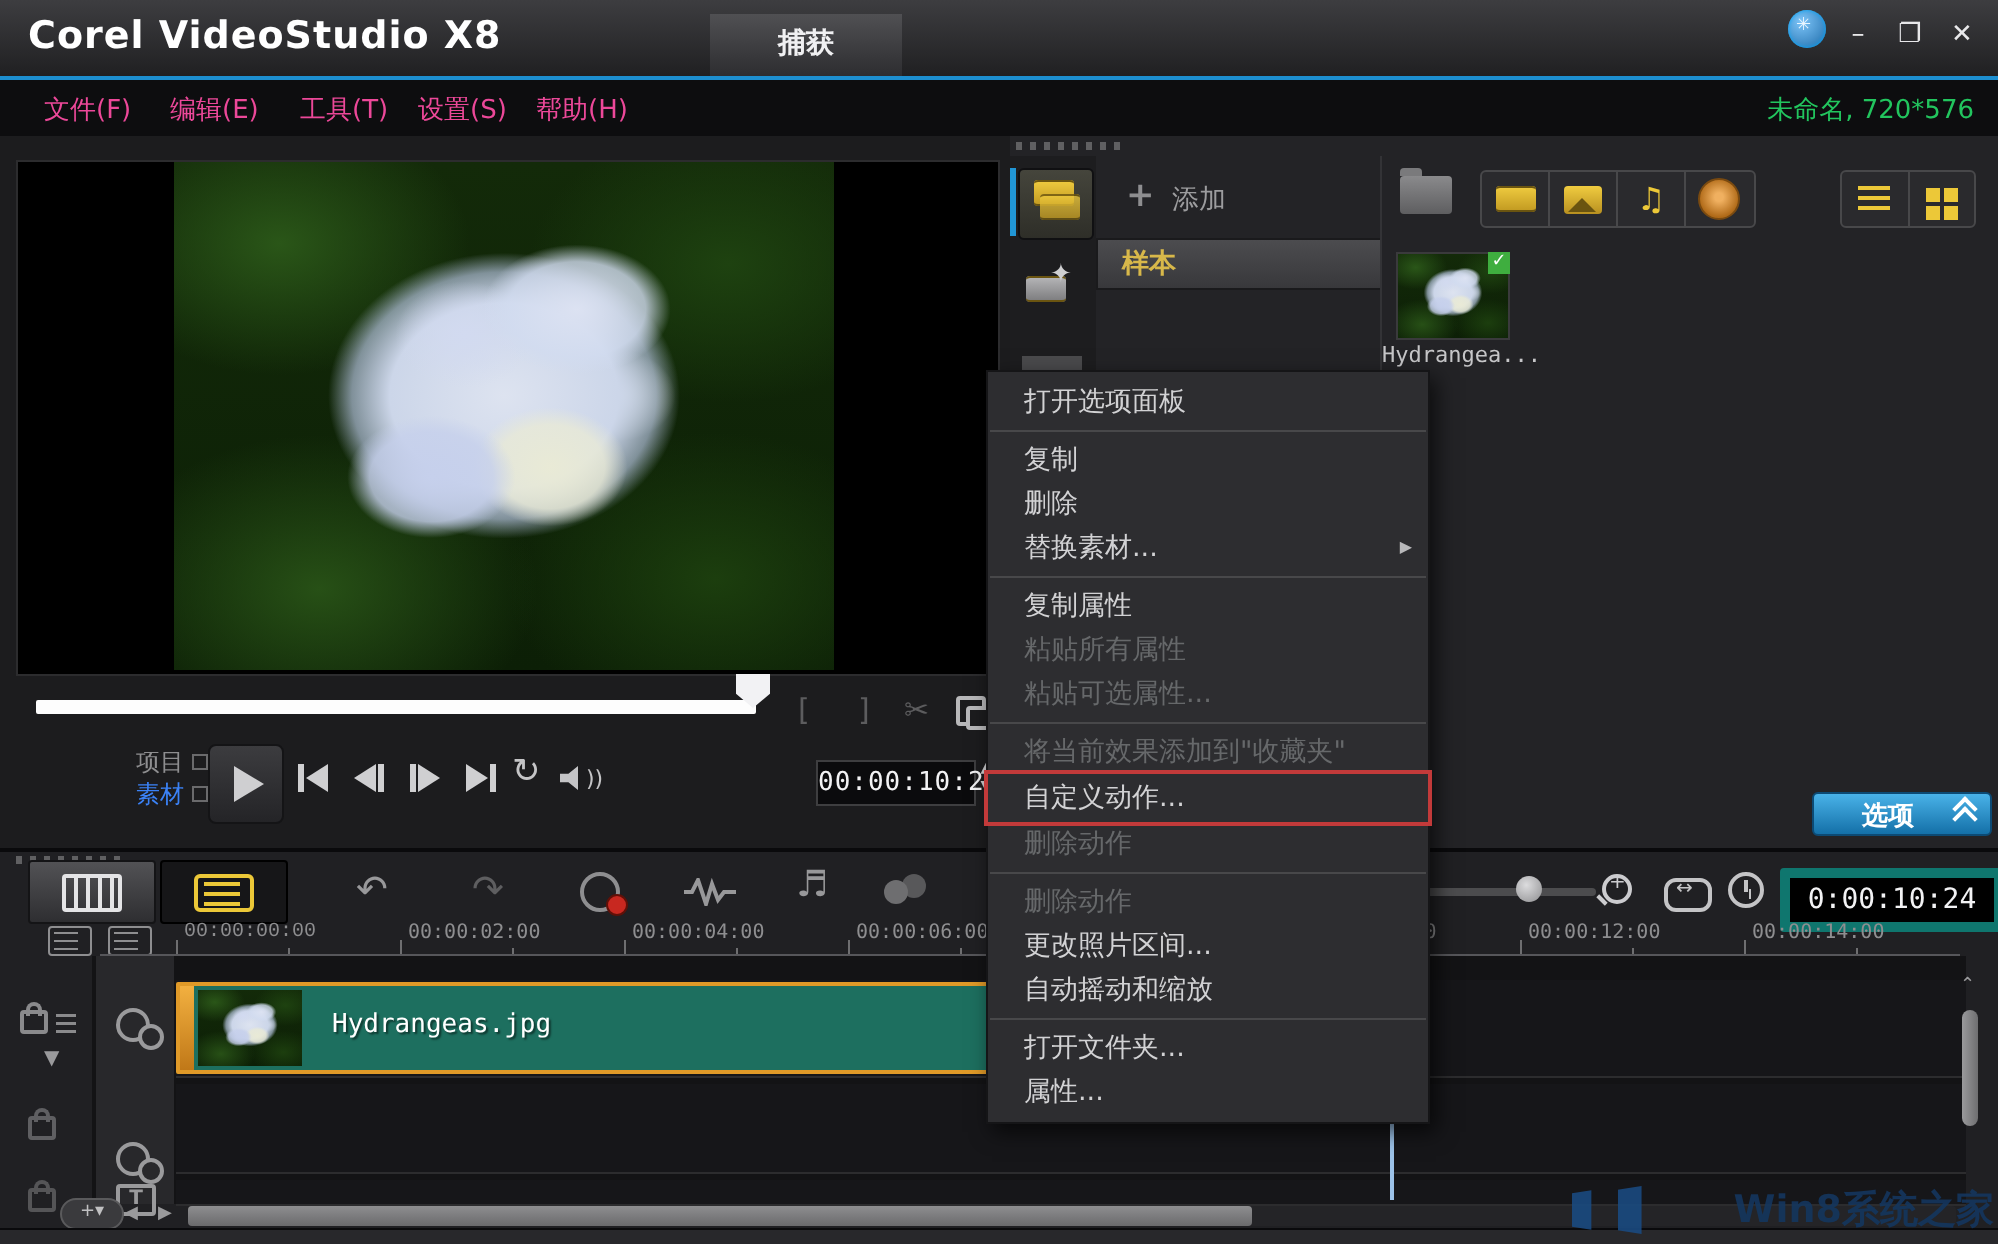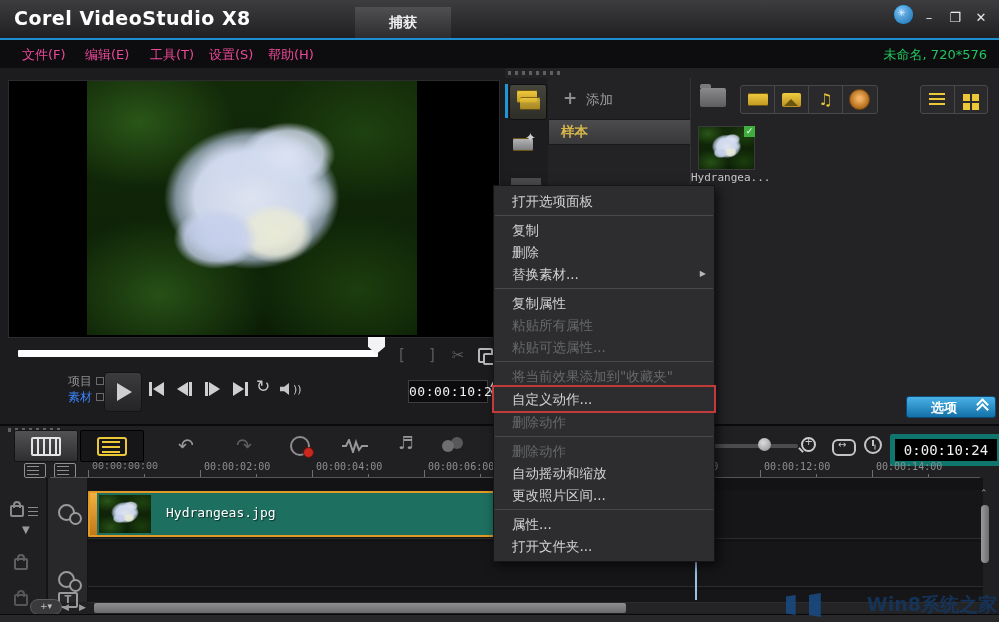--- a/index.html
+++ b/index.html
@@ -366,25 +366,25 @@
       <div class="menu-sep"></div>
       <div class="menu-item">复制属性</div>
       <div class="menu-item disabled">粘贴所有属性</div>
       <div class="menu-item disabled">粘贴可选属性...</div>
       <div class="menu-sep"></div>
       <div class="menu-item disabled">将当前效果添加到"收藏夹"</div>
       <div class="menu-item highlighted">自定义动作...</div>
       <div class="menu-item disabled">删除动作</div>
       <div class="menu-sep"></div>
       <div class="menu-item disabled">删除动作</div>
+      <div class="menu-item">更改照片区间...</div>
       <div class="menu-item">自动摇动和缩放</div>
-      <div class="menu-item">更改照片区间...</div>
-      <div class="menu-sep"></div>
+      <div class="menu-sep"></div>
+      <div class="menu-item">打开文件夹...</div>
       <div class="menu-item">属性...</div>
-      <div class="menu-item">打开文件夹...</div>
     </div>
 
   <div class="abs wm">
     <span class="wmlogo"></span>
     <span class="wmlogo2"></span>
     <span class="wmtext">Win8系统之家</span>
   </div>
 
 </div>
 

